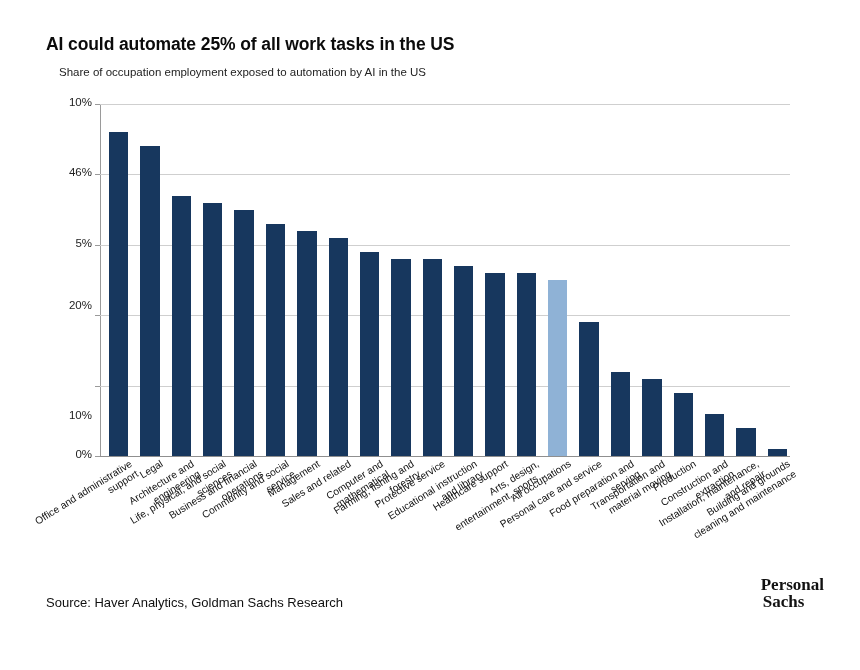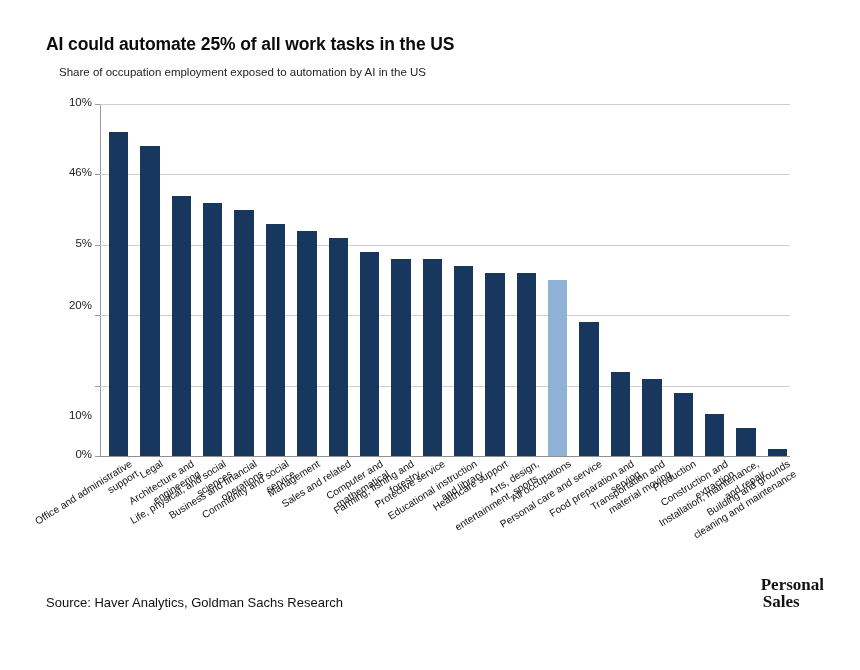--- a/index.html
+++ b/index.html
@@ -241,16 +241,16 @@
       <div class="xlabel" style="left: 464.955px; top: 0px;">Installation, maintenance,
 and repair</div>
       <div class="xlabel" style="left: 496.318px; top: 0px;">Building and grounds
 cleaning and maintenance</div>
     </div>
 
   <div class="source">Source: Haver Analytics, Goldman Sachs Research</div>
 
   <div class="logo">
     <span>Personal</span>
-    <span class="l2">Sales</span>
+    <span class="l2">Sachs</span>
   </div>
 
 </div>
 
 </body></html>

